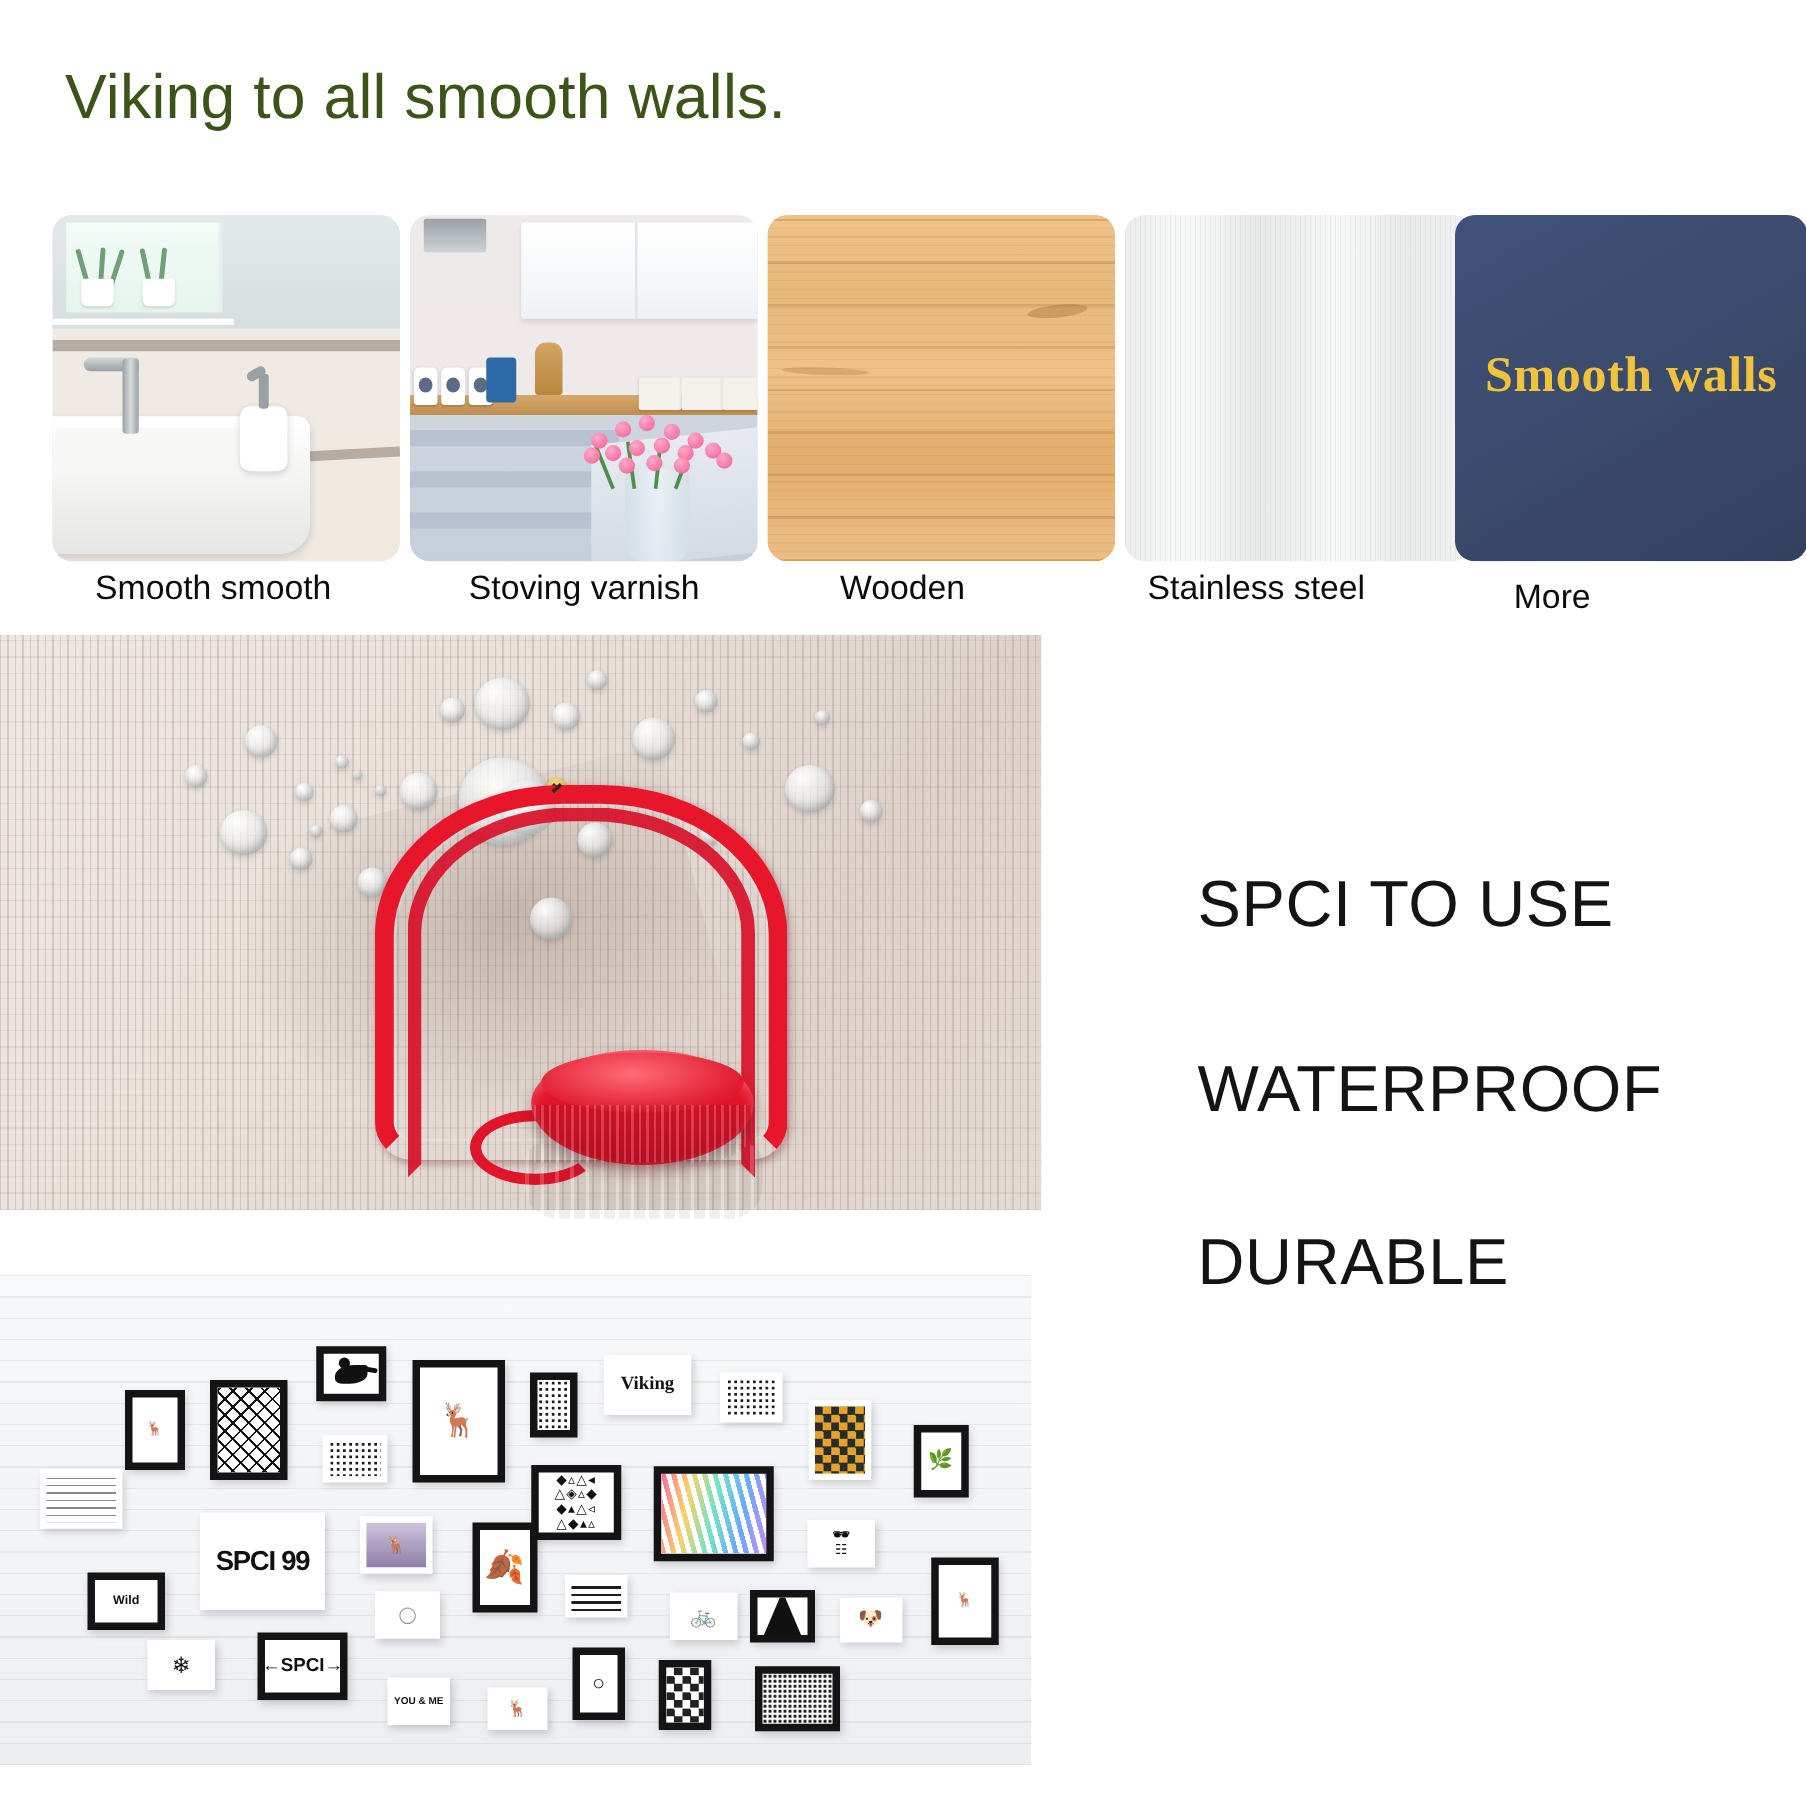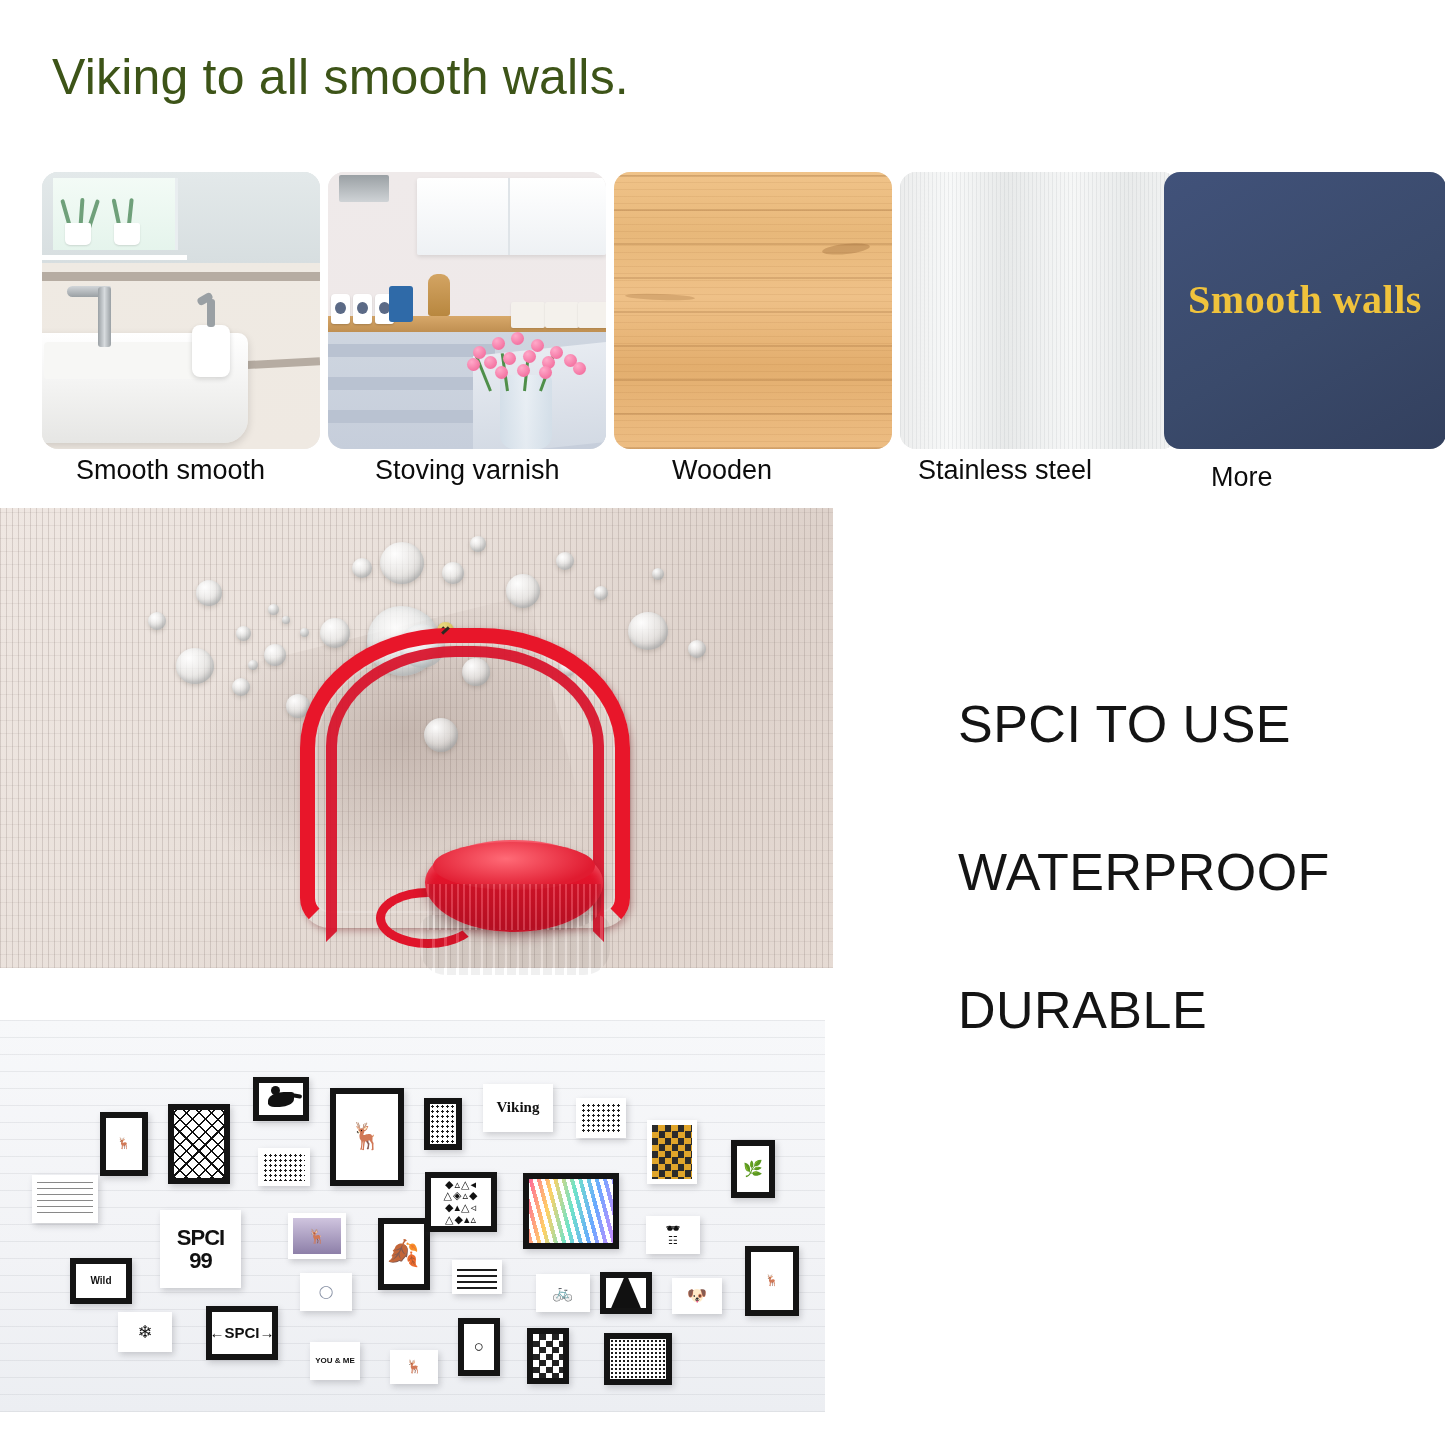--- a/index.html
+++ b/index.html
@@ -384,21 +384,21 @@
         <div class="art dots"></div>
       </div>
     </div>
 
   <div class="fr" style="left:32px;top:155px;width:66px;height:48px;">
     <div class="mat">
         <div class="art hand">&nbsp;</div>
       </div>
     </div>
 
-  <div class="fr" style="left:160px;top:190px;width:81px;height:78px;">
+  <div class="fr" style="left:160px;top:190px;width:100px;height:78px;">
     <div class="mat">
         <div class="art" style="font-size:22px;letter-spacing:-1px;">SPCI 99</div>
       </div>
     </div>
 
   <div class="fr blk" style="left:70px;top:238px;width:62px;height:46px;">
     <div class="mat">
         <div class="art" style="font-size:10px;">Wild</div>
       </div>
     </div>

